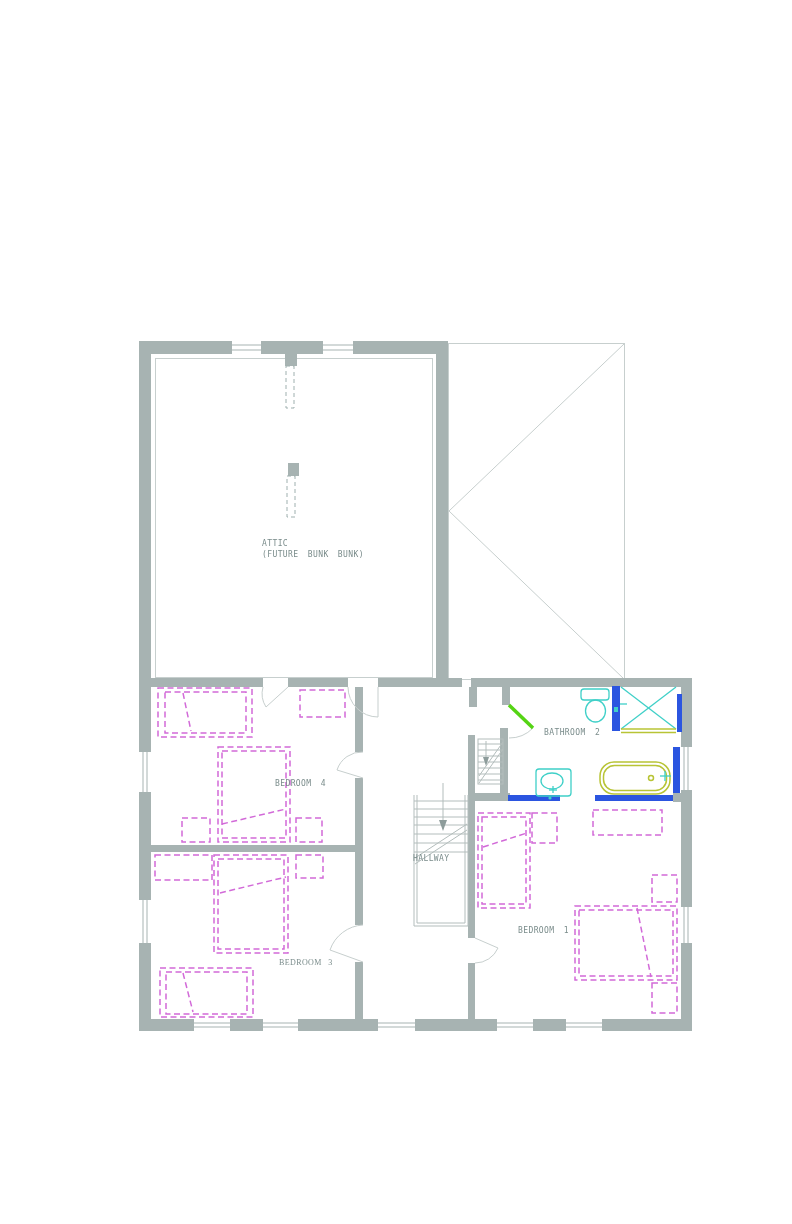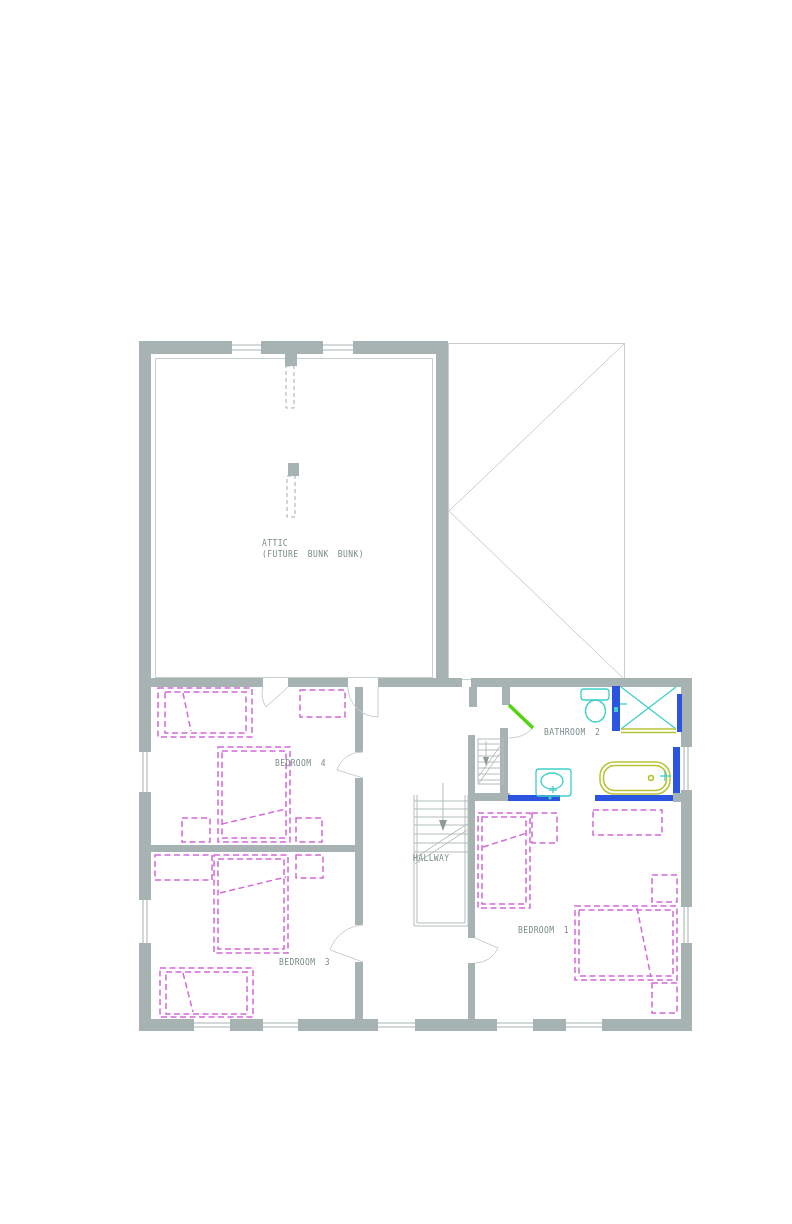--- a/index.html
+++ b/index.html
@@ -294,19 +294,19 @@
           <line class="furn" x1="637" y1="908" x2="651" y2="977"></line>
         </g>
     <rect class="furn" x="652" y="983" width="25" height="30"></rect>
   </g>
 </svg>
 
 <div class="room-label" style="left:262px;top:538px;">
   <div>ATTIC</div>
   <div>(FUTURE BUNK BUNK)</div>
 </div>
-<div class="room-label" style="left:234px;top:758px;padding-left:41px;">BEDROOM 4</div>
+<div class="room-label" style="left:234px;top:778px;padding-left:41px;">BEDROOM 4</div>
 <div class="room-label" style="left:367px;top:853px;margin-left:46px;">HALLWAY</div>
 <div class="room-label" style="left:544px;top:727px;">BATHROOM 2</div>
-<div class="room-label" style="left:279px;top:957px;">BEDROOM 3</div>
+<div class="room-label" style="left:279px;top:957px;font-family:Liberation Serif, serif;">BEDROOM 3</div>
 <div class="room-label" style="left:518px;top:925px;">BEDROOM 1</div>
 
 </div>
 
 </body></html>

